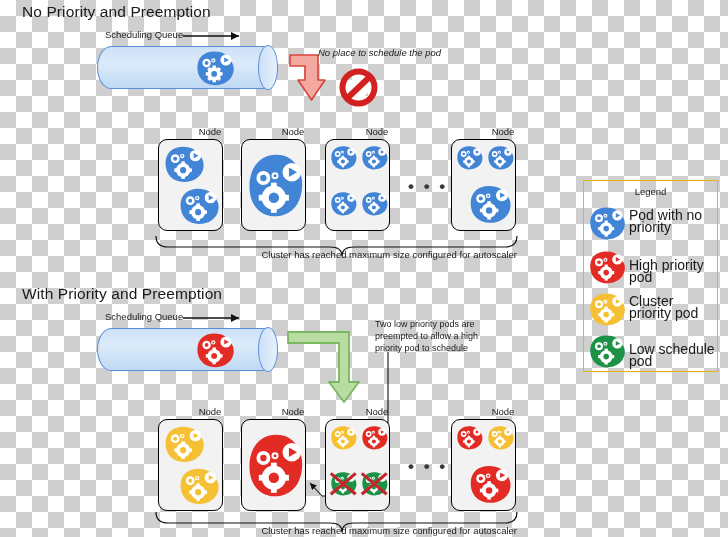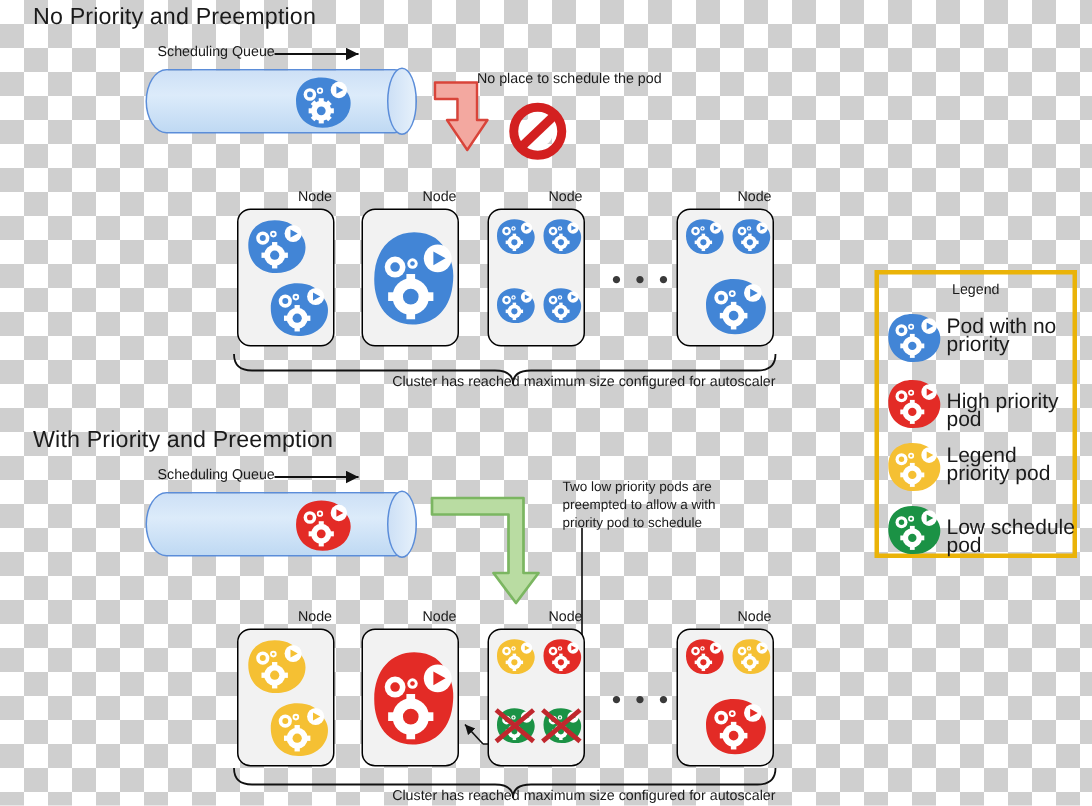--- a/index.html
+++ b/index.html
@@ -89,21 +89,21 @@
     box-sizing: border-box;
   }
 
   
   .pod { position: absolute; }
   .pod svg { display: block; width: 100%; height: 100%; }
 
   
   .legend-box {
     position: absolute;
-    border: 3px solid #eab308;
+    border: 1px solid #eab308;
     background: transparent;
     box-sizing: border-box;
   }
   .legend-title {
     font-size: 9.5px;
     text-align: center;
     color: #1a1a1a;
     width: 100%;
   }
   .legend-row-text {
@@ -188,21 +188,21 @@
           <rect x="55" y="44" width="8" height="8" transform="rotate(45 59 48)"></rect>
           <rect x="33" y="66" width="8" height="8" transform="rotate(45 37 70)"></rect>
           <rect x="55" y="66" width="8" height="8" transform="rotate(-45 59 70)"></rect>
         </g>
         <circle cx="76" cy="26" r="13" fill="#ffffff"></circle>
         <path d="M72,20 L83,26 L72,32 Z" fill="#4285d6"></path>
       </svg>
     </div>
   </div>
 
-  <div class="abs lbl" style="left:318px; top:47px;">No place to schedule the pod</div>
+  <div class="abs lbl" style="left:318px; top:47px;font-style:italic;">No place to schedule the pod</div>
 
   <div class="abs lbl-node" style="left:160px; top:126px; width:60px;">Node</div>
   <div class="node-box" style="left:158px; top:139px; width:65px; height:92px;">
     <div class="pod" style="left:3px; top:4px; width:44px; height:40px;">
       <svg viewBox="0 0 100 90">
         <path d="M8,44 C8,20 24,6 48,6 C68,6 80,14 86,26 C94,34 96,44 94,54 C90,74 72,86 50,86 C24,86 8,68 8,44 Z" fill="#4285d6"></path>
         <circle cx="30" cy="33" r="10" fill="#ffffff"></circle>
           <circle cx="30" cy="33" r="4.5" fill="#4285d6"></circle>
         <circle cx="46" cy="27" r="5" fill="#ffffff"></circle>
           <circle cx="46" cy="27" r="2.2" fill="#4285d6"></circle>
@@ -464,21 +464,21 @@
           <g fill="#fff">
             <rect x="44" y="39" width="8" height="8"></rect>
             <rect x="44" y="71" width="8" height="8"></rect>
             <rect x="28" y="55" width="8" height="8"></rect>
             <rect x="60" y="55" width="8" height="8"></rect>
           </g>
           <circle cx="76" cy="26" r="13" fill="#fff"></circle>
           <path d="M72,20 L83,26 L72,32 Z" fill="#f5c033"></path>
         </svg>
     </div>
-    <div class="legend-row-text" style="position:absolute; left:45px; top:115px; width:86px;">Legend priority pod</div>
+    <div class="legend-row-text" style="position:absolute; left:45px; top:115px; width:86px;">Cluster priority pod</div>
 
     <div style="position:absolute; left:3px; top:152px; width:40px; height:36px;">
       <svg viewBox="0 0 100 90" style="width:100%;height:100%;display:block">
           <path d="M8,44 C8,20 24,6 48,6 C68,6 80,14 86,26 C94,34 96,44 94,54 C90,74 72,86 50,86 C24,86 8,68 8,44 Z" fill="#1b9245"></path>
           <circle cx="30" cy="33" r="10" fill="#fff"></circle>
           <circle cx="30" cy="33" r="4.5" fill="#1b9245"></circle>
           <circle cx="46" cy="27" r="5" fill="#fff"></circle>
           <circle cx="46" cy="27" r="2.2" fill="#1b9245"></circle>
           <circle cx="48" cy="59" r="16" fill="#fff"></circle>
           <circle cx="48" cy="59" r="7" fill="#1b9245"></circle>
@@ -516,21 +516,21 @@
             <rect x="44" y="71" width="8" height="8"></rect>
           <rect x="28" y="55" width="8" height="8"></rect>
             <rect x="60" y="55" width="8" height="8"></rect>
         </g>
         <circle cx="76" cy="26" r="13" fill="#fff"></circle>
           <path d="M72,20 L83,26 L72,32 Z" fill="#e32b26"></path>
       </svg>
     </div>
   </div>
 
-  <div class="abs annot" style="left:375px; top:318px;">Two low priority pods are preempted to allow a with priority pod to schedule</div>
+  <div class="abs annot" style="left:375px; top:318px;">Two low priority pods are preempted to allow a high priority pod to schedule</div>
 
   <div class="abs lbl-node" style="left:160px; top:406px; width:60px;">Node</div>
   <div class="node-box" style="left:158px; top:419px; width:65px; height:92px;">
     <div class="pod" style="left:3px; top:4px; width:44px; height:40px;">
       <svg viewBox="0 0 100 90">
           <path d="M8,44 C8,20 24,6 48,6 C68,6 80,14 86,26 C94,34 96,44 94,54 C90,74 72,86 50,86 C24,86 8,68 8,44 Z" fill="#f5c033"></path>
           <circle cx="30" cy="33" r="10" fill="#fff"></circle>
           <circle cx="30" cy="33" r="4.5" fill="#f5c033"></circle>
           <circle cx="46" cy="27" r="5" fill="#fff"></circle>
           <circle cx="46" cy="27" r="2.2" fill="#f5c033"></circle>

